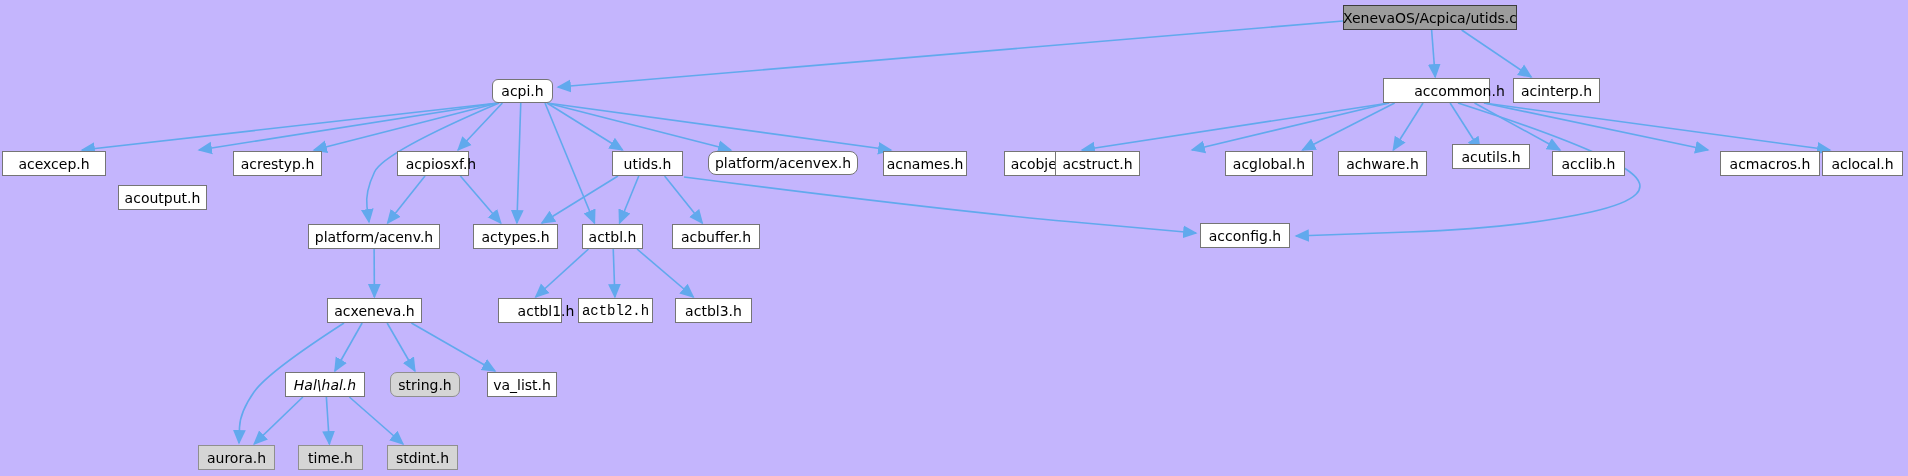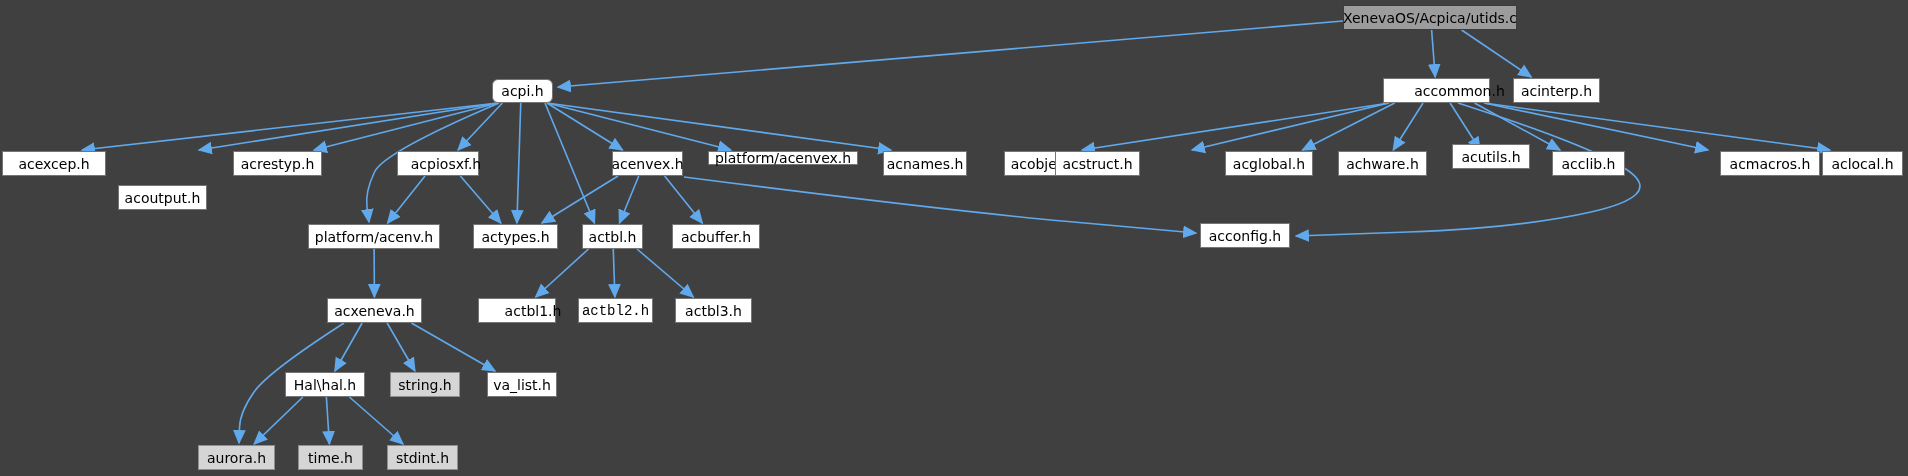--- a/index.html
+++ b/index.html
@@ -4,21 +4,21 @@
 <style>
   html, body {
     margin: 0;
     padding: 0;
     background: #000000;
   }
   #canvas {
     position: relative;
     width: 1908px;
     height: 476px;
-    background: #404040;
+    background: #c4b5fd;
     overflow: hidden;
     font-family: "DejaVu Sans", "Liberation Sans", sans-serif;
   }
   #edges {
     position: absolute;
     left: 0;
     top: 0;
     pointer-events: none;
   }
   .node {
@@ -95,40 +95,40 @@
       <path d="M326.375,397 L329.4,444" fill="none" stroke="#61a9ed" stroke-width="1.6" marker-end="url(#arrow)"></path>
       <path d="M349.375,397 L403,444" fill="none" stroke="#61a9ed" stroke-width="1.6" marker-end="url(#arrow)"></path>
     </svg>
     <div class="node source" style="left: 1343px; top: 5px; width: 174px; height: 25px;">XenevaOS/Acpica/utids.c</div>
     <div class="node header" style="left: 492px; top: 79px; width: 61px; height: 24px; border-radius: 6px;">acpi.h</div>
     <div class="node header" style="left: 1383px; top: 78px; width: 107px; height: 25px; padding-left: 46px;">accommon.h</div>
     <div class="node header" style="left: 1513px; top: 78px; width: 87px; height: 25px;">acinterp.h</div>
     <div class="node header" style="left: 2px; top: 151px; width: 104px; height: 25px;">acexcep.h</div>
     <div class="node header" style="left: 118px; top: 151px; width: 89px; height: 25px; margin-top: 34px;">acoutput.h</div>
     <div class="node header" style="left: 233px; top: 151px; width: 89px; height: 25px;">acrestyp.h</div>
-    <div class="node header" style="left: 397px; top: 151px; width: 82px; height: 25px; padding-left: 16px;">acpiosxf.h</div>
-    <div class="node header" style="left: 612px; top: 151px; width: 71px; height: 25px;">acenvex.h</div>
-    <div class="node header" style="left: 708px; top: 151px; width: 150px; height: 14px;">platform/acenvex.h</div>
+    <div class="node header" style="left: 397px; top: 151px; width: 72px; height: 25px; padding-left: 16px;">acpiosxf.h</div>
+    <div class="node header" style="left: 612px; top: 151px; width: 71px; height: 25px;">utids.h</div>
+    <div class="node header" style="left: 708px; top: 151px; width: 150px; height: 24px; border-radius: 8px;">platform/acenvex.h</div>
     <div class="node header" style="left: 883px; top: 151px; width: 84px; height: 25px;">acnames.h</div>
     <div class="node header" style="left: 1004px; top: 151px; width: 86px; height: 25px;">acobject.h</div>
     <div class="node header" style="left: 1055px; top: 151px; width: 85px; height: 25px;">acstruct.h</div>
     <div class="node header" style="left: 1225px; top: 151px; width: 88px; height: 25px;">acglobal.h</div>
     <div class="node header" style="left: 1338px; top: 151px; width: 89px; height: 25px;">achware.h</div>
     <div class="node header" style="left: 1452px; top: 144px; width: 78px; height: 25px;">acutils.h</div>
     <div class="node header" style="left: 1552px; top: 151px; width: 73px; height: 25px;">acclib.h</div>
     <div class="node header" style="left: 1700px; top: 151px; width: 100px; height: 25px; margin-left: 20px;">acmacros.h</div>
     <div class="node header" style="left: 1822px; top: 151px; width: 81px; height: 25px;">aclocal.h</div>
     <div class="node header" style="left: 308px; top: 224px; width: 132px; height: 25px;">platform/acenv.h</div>
     <div class="node header" style="left: 473px; top: 224px; width: 85px; height: 25px;">actypes.h</div>
     <div class="node header" style="left: 582px; top: 224px; width: 61px; height: 25px;">actbl.h</div>
     <div class="node header" style="left: 672px; top: 224px; width: 88px; height: 25px;">acbuffer.h</div>
     <div class="node header" style="left: 1200px; top: 223px; width: 90px; height: 25px;">acconfig.h</div>
     <div class="node header" style="left: 327px; top: 298px; width: 95px; height: 25px;">acxeneva.h</div>
-    <div class="node header" style="left: 478px; top: 298px; width: 78px; height: 25px; padding-left: 32px;">actbl1.h</div>
+    <div class="node header" style="left: 498px; top: 298px; width: 64px; height: 25px; padding-left: 32px;">actbl1.h</div>
     <div class="node header" style="left: 578px; top: 298px; width: 75px; height: 25px; font-family: Liberation Mono, monospace;">actbl2.h</div>
     <div class="node header" style="left: 675px; top: 298px; width: 77px; height: 25px; text-align: center;">actbl3.h</div>
-    <div class="node header" style="left: 285px; top: 372px; width: 80px; height: 25px;">Hal\hal.h</div>
-    <div class="node external" style="left: 390px; top: 372px; width: 70px; height: 25px;">string.h</div>
+    <div class="node header" style="left: 285px; top: 372px; width: 80px; height: 25px; font-style: italic;">Hal\hal.h</div>
+    <div class="node external" style="left: 390px; top: 372px; width: 70px; height: 25px; border-radius: 7px;">string.h</div>
     <div class="node header" style="left: 487px; top: 372px; width: 70px; height: 25px;">va_list.h</div>
     <div class="node external" style="left: 198px; top: 445px; width: 77px; height: 25px;">aurora.h</div>
     <div class="node external" style="left: 298px; top: 445px; width: 65px; height: 25px;">time.h</div>
     <div class="node external" style="left: 387px; top: 445px; width: 71px; height: 25px;">stdint.h</div>
   </div>
 
 </body></html>

